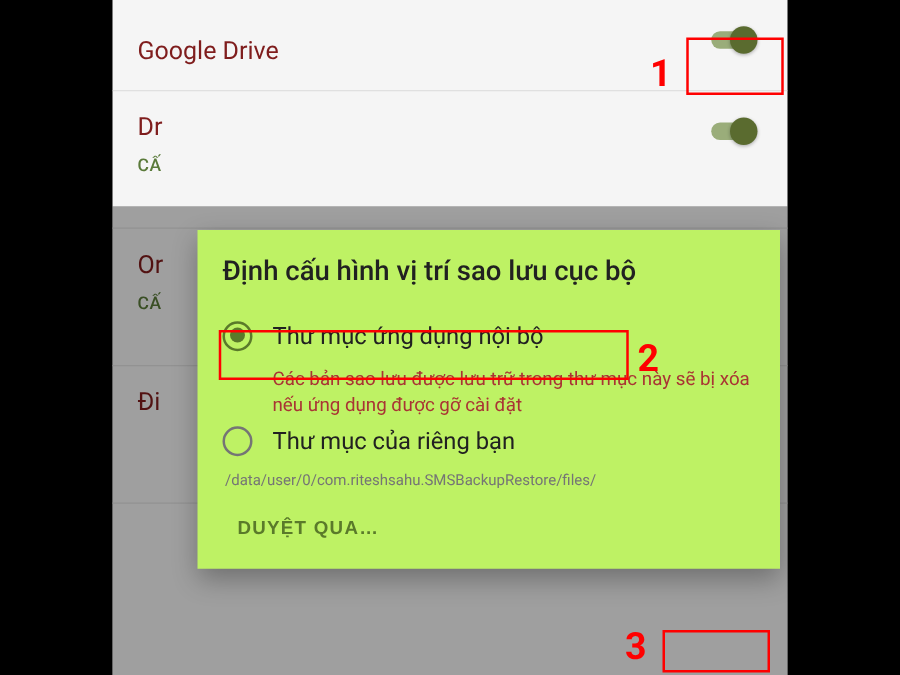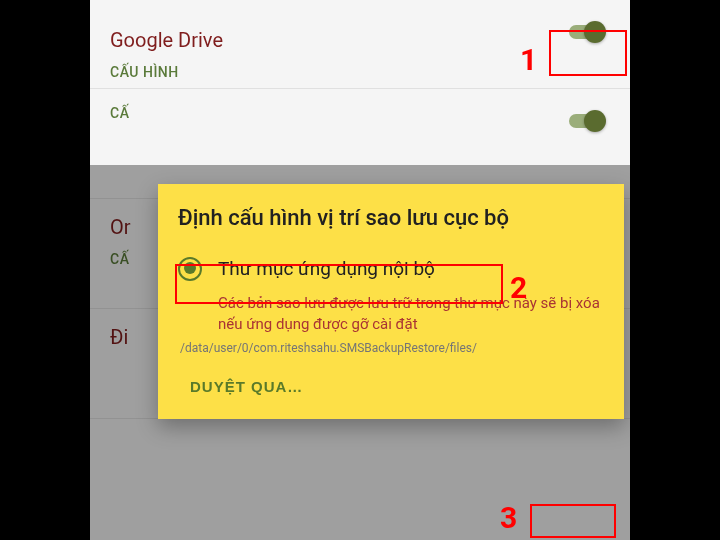--- a/index.html
+++ b/index.html
@@ -68,21 +68,21 @@
       top: 165px;
       width: 540px;
       height: 375px;
       background: rgba(0,0,0,0.35);
     }
     .dialog {
       position: absolute;
       left: 158px;
       top: 184px;
       width: 466px;
-      background: #fde047;
+      background: #bef264;
       padding: 20px 20px 16px 20px;
       box-shadow: 0 8px 20px rgba(0,0,0,0.3);
     }
     .dialog-title {
       font-size: 22px;
       font-weight: 500;
       color: #212121;
       margin-bottom: 18px;
       line-height: 1.3;
     }
@@ -160,27 +160,27 @@
       color: #ff0000;
       pointer-events: none;
     }
   </style>
 </head>
 <body>
 
 <div class="phone-screen">
   <div class="list-item" style="padding-top:28px;">
     <div class="item-title">Google Drive</div>
-    <div class="item-config">CẤU HÌNH</div>
     <div class="toggle">
       <div class="toggle-track"></div>
       <div class="toggle-thumb"></div>
     </div>
   </div>
   <div class="list-item" style="height:110px;">
+    <div class="item-title">Dr</div>
     <div class="item-config">CẤ</div>
     <div class="toggle">
       <div class="toggle-track"></div>
       <div class="toggle-thumb"></div>
     </div>
   </div>
   <div class="list-item" style="height:110px;">
     <div class="item-title">Or</div>
     <div class="item-config">CẤ</div>
     <div class="toggle">
@@ -201,20 +201,24 @@
 
 <div class="dialog">
   <div class="dialog-title">Định cấu hình vị trí sao lưu cục bộ</div>
 
   <div class="radio-row">
     <div class="radio checked"></div>
     <div class="radio-label">Thư mục ứng dụng nội bộ</div>
   </div>
   <div class="radio-desc">Các bản sao lưu được lưu trữ trong thư mục này sẽ bị xóa nếu ứng dụng được gỡ cài đặt</div>
 
+  <div class="radio-row">
+    <div class="radio"></div>
+    <div class="radio-label">Thư mục của riêng bạn</div>
+  </div>
 
   <div class="path-text">/data/user/0/com.riteshsahu.SMSBackupRestore/files/</div>
 
   <div class="dialog-actions">
     <button class="dialog-btn">DUYỆT QUA…</button>
   </div>
 </div>
 
 <div class="hl-box" style="left:549px; top:30px; width:78px; height:46px;"></div>
 <div class="hl-num" style="left:520px; top:42px;">1</div>

